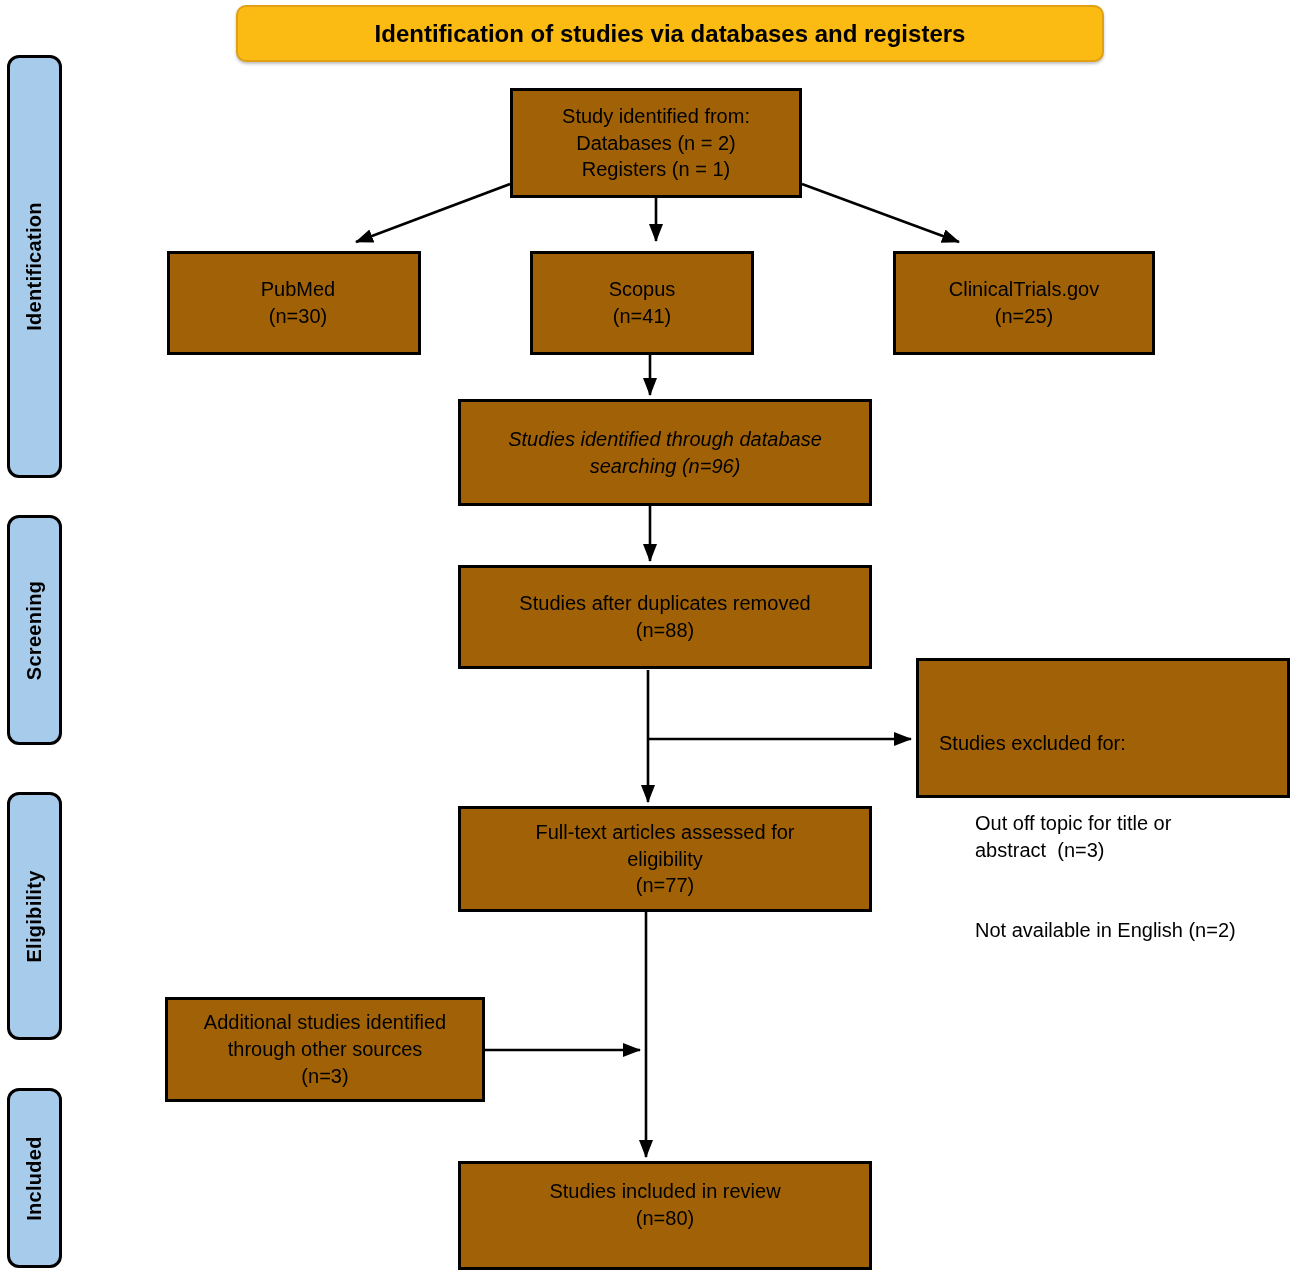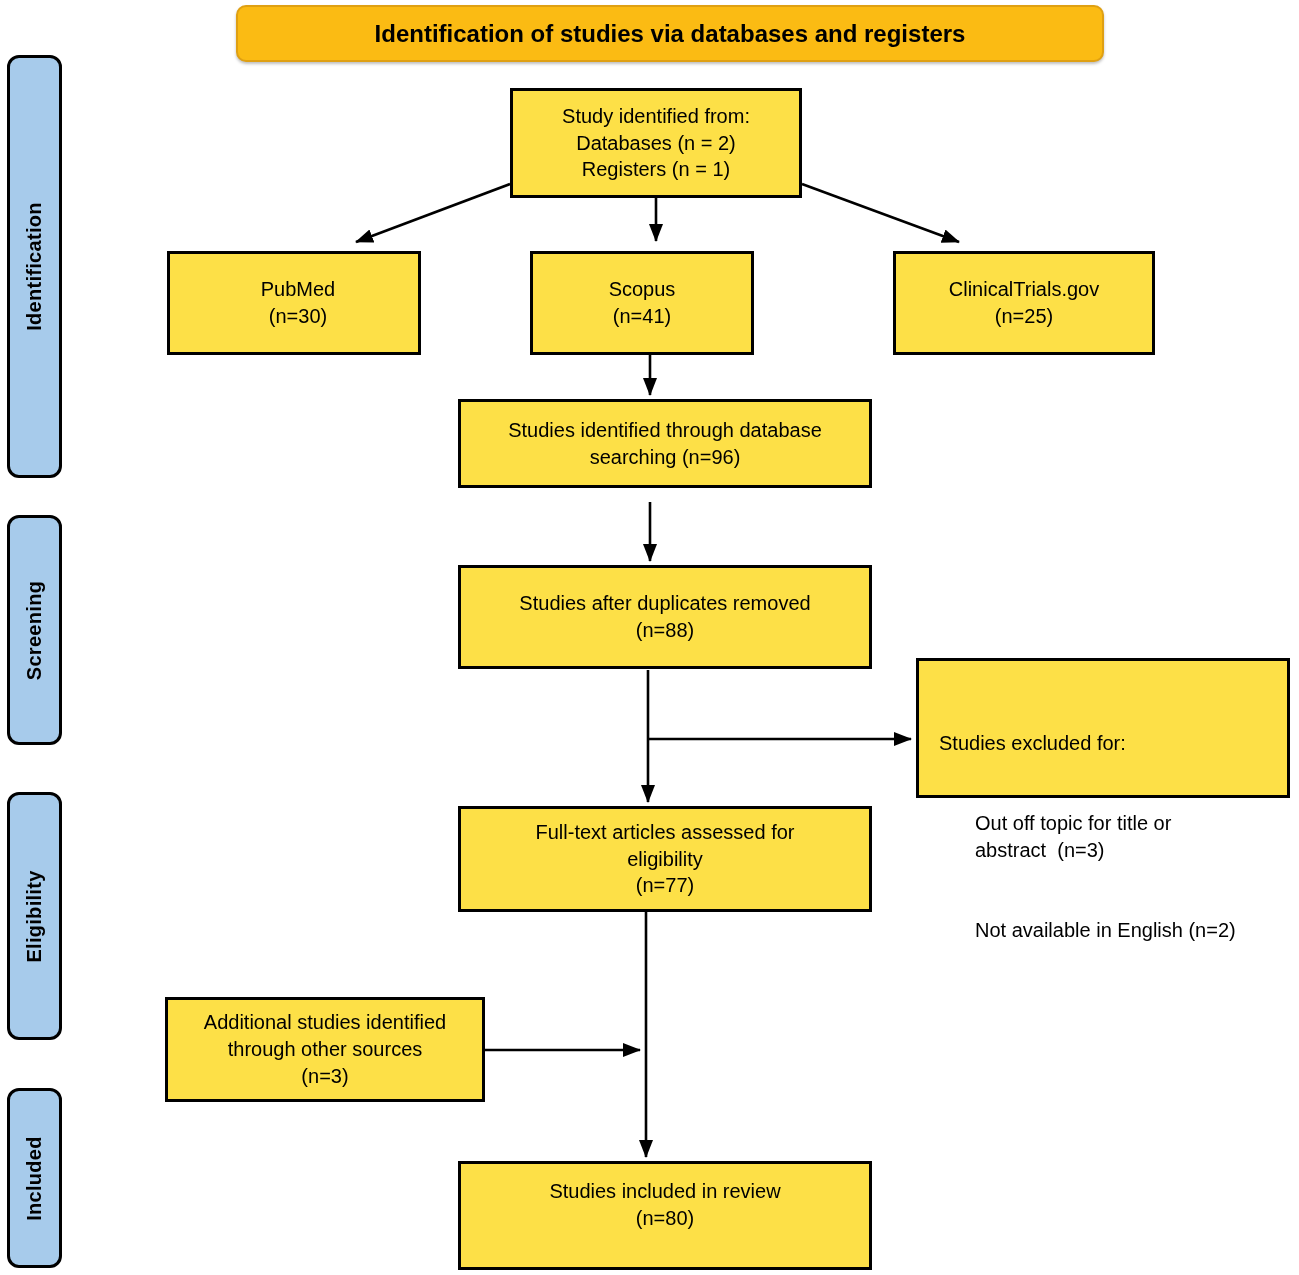--- a/index.html
+++ b/index.html
@@ -34,31 +34,31 @@
   .side span{
     transform:rotate(-90deg);white-space:nowrap;
     font-weight:bold;font-size:20px;letter-spacing:0.3px;
   }
   .side-identification{top:55px;height:423px;}
   .side-screening{top:515px;height:230px;}
   .side-eligibility{top:792px;height:248px;}
   .side-included{top:1088px;height:180px;}
 
   .box{
-    position:absolute;background:#fde047;border:3px solid var(--box-border);
+    position:absolute;background:#a16207;border:3px solid var(--box-border);
     box-sizing:border-box;
     display:flex;flex-direction:column;align-items:center;justify-content:center;
     text-align:center;font-size:20px;line-height:1.34;
     white-space:pre-wrap;
   }
   #b-study{left:510px;top:88px;width:292px;height:110px;}
   #b-pubmed{left:167px;top:251px;width:254px;height:104px;padding-left:8px;}
   #b-scopus{left:530px;top:251px;width:224px;height:104px;}
   #b-ct{left:893px;top:251px;width:262px;height:104px;}
-  #b-dbsearch{left:458px;top:399px;width:414px;height:89px;}
+  #b-dbsearch{left:458px;top:399px;width:414px;height:107px;font-style:italic;}
   #b-dup{left:458px;top:565px;width:414px;height:104px;}
   #b-full{left:458px;top:806px;width:414px;height:106px;}
   #b-add{left:165px;top:997px;width:320px;height:105px;}
   #b-incl{left:458px;top:1161px;width:414px;height:109px;justify-content:flex-start;padding-top:14px;}
 
   #b-excl{
     left:916px;top:658px;width:374px;height:140px;
     display:block;text-align:left;padding:15px 10px 0 20px;
   }
   #b-excl .excl-item{margin-left:36px;white-space:pre-wrap;}

